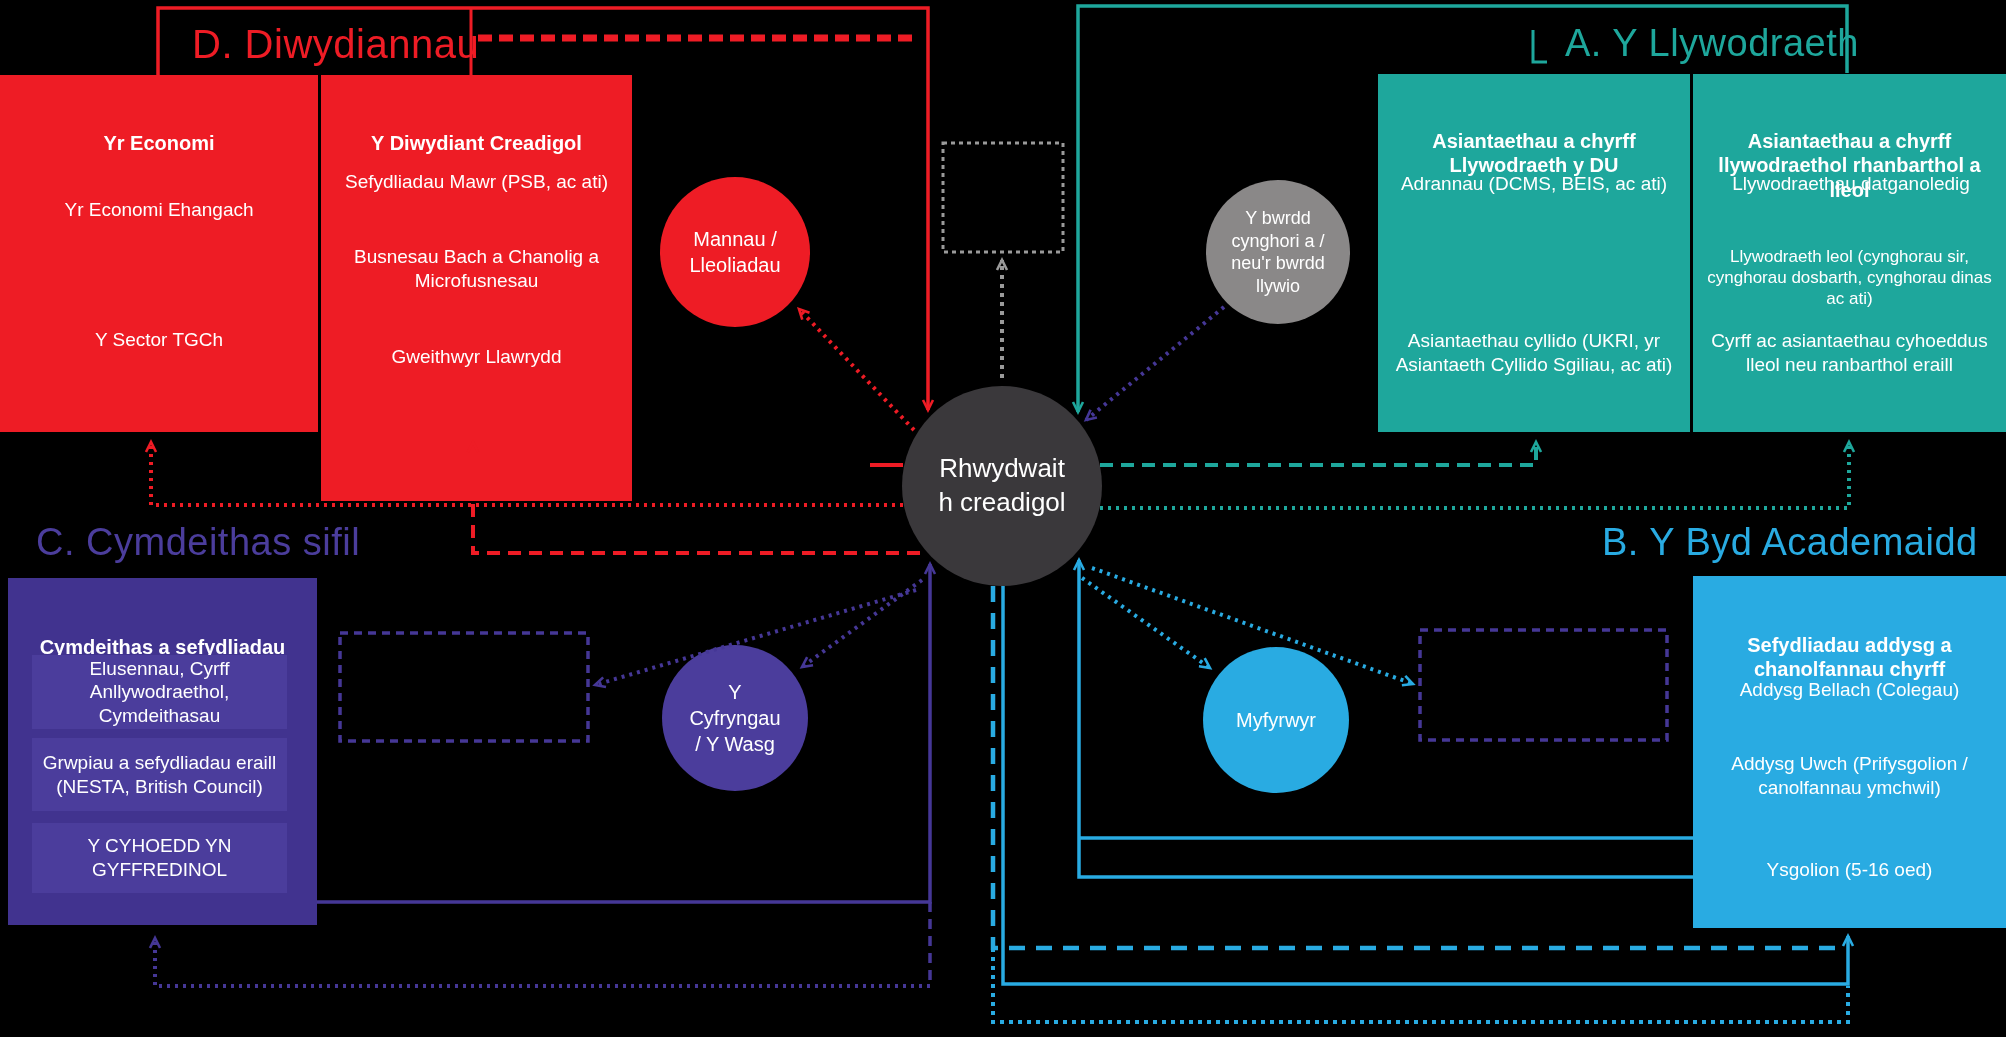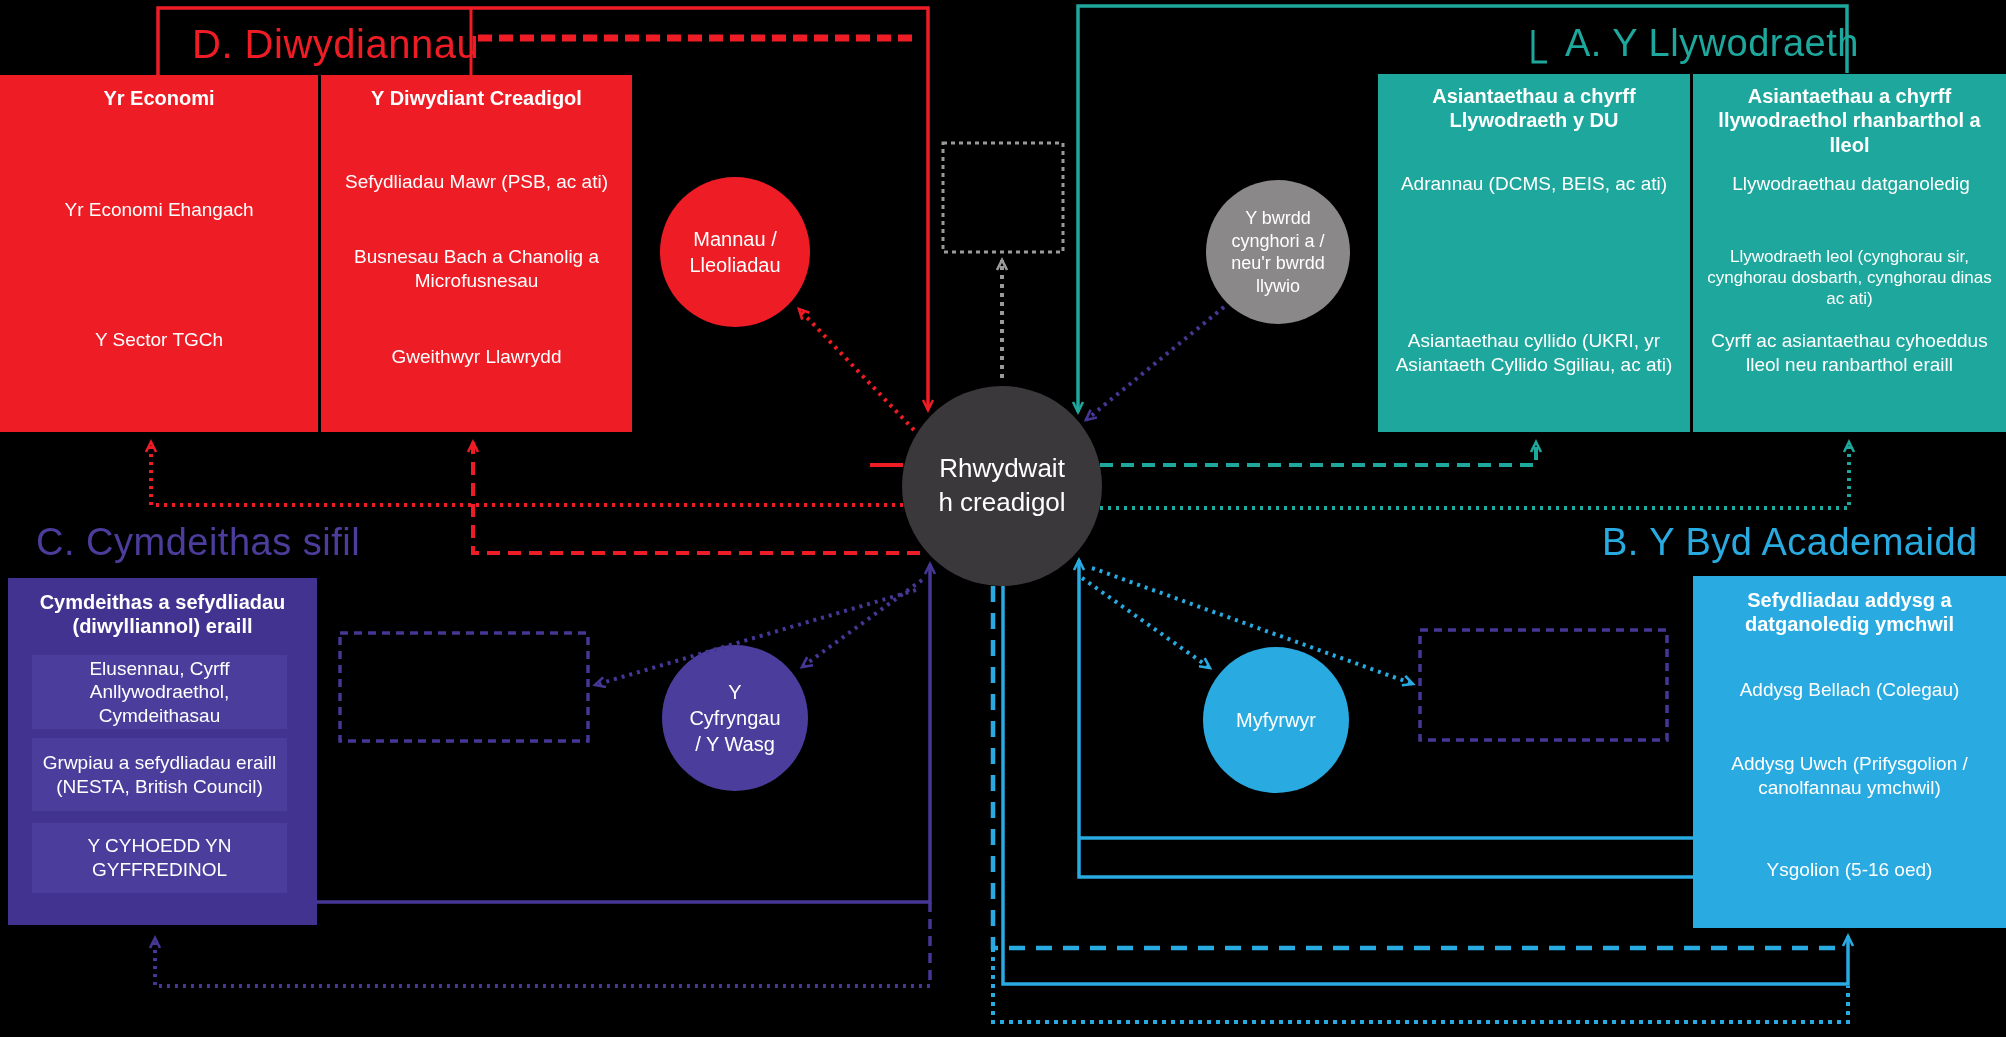--- a/index.html
+++ b/index.html
@@ -1,20 +1,20 @@
 <!DOCTYPE html>
 <html style="--bg: #000000; --red: #ee1c25; --teal: #1ea79c; --indigo: #41338f; --indigo_panel: #4b3d9c; --indigo_line: #453796; --blue: #29abe2; --gray_line: #9a9a9a; --gray_circle: #8a8888; --dark_circle: #3a383b; --white: #ffffff;"><head>
 <meta charset="utf-8">
 <style>
   html,body{margin:0;padding:0;background:#000;}
   #stage{position:relative;width:2006px;height:1037px;background:var(--bg,#000);
          font-family:"Liberation Sans",sans-serif;overflow:hidden;}
   .node-box{position:absolute;color:#fff;box-sizing:border-box;z-index:1;}
   .node-box .bt{position:absolute;left:0;right:0;text-align:center;font-weight:bold;
-                font-size:20px;line-height:1.22;padding:0 12px;box-sizing:border-box;}
+                font-size:20px;line-height:1.22;padding:0 12px;box-sizing:border-box;margin-top:45px;}
   .node-box .bi{position:absolute;left:0;right:0;text-align:center;font-weight:normal;
                 font-size:19px;line-height:1.24;padding:0 14px;box-sizing:border-box;}
   .red-bg{background:var(--red);}
   .teal-bg{background:var(--teal);}
   .indigo-bg{background:var(--indigo);}
   .blue-bg{background:var(--blue);}
   .panel{position:absolute;left:24px;width:255px;background:var(--indigo_panel);
          display:flex;align-items:center;justify-content:center;text-align:center;
          font-size:19px;line-height:1.24;padding:4px 8px;box-sizing:border-box;}
   .circle{position:absolute;border-radius:50%;color:#fff;display:flex;align-items:center;
@@ -38,21 +38,21 @@
   <div class="hdr" style="left:1565px;top:22px;color:var(--teal);">A. Y Llywodraeth</div>
   <div class="hdr" style="left:36px;top:521px;color:var(--indigo_panel);">C. Cymdeithas sifil</div>
   <div class="hdr" style="left:1602px;top:521px;color:var(--blue);text-align:right;">B. Y Byd Academaidd</div>
 
   <div class="node-box red-bg" style="left:0;top:75px;width:318px;height:357px;">
     <div class="bt" style="top:11px;">Yr Economi</div>
     <div class="bi" style="top:123px;">Yr Economi Ehangach</div>
     <div class="bi" style="top:253px;">Y Sector TGCh</div>
   </div>
 
-  <div class="node-box red-bg" style="left:321px;top:75px;width:311px;height:357px;">
+  <div class="node-box red-bg" style="left:321px;top:75px;width:311px;height:426px;">
     <div class="bt" style="top:11px;">Y Diwydiant Creadigol</div>
     <div class="bi" style="top:95px;">Sefydliadau Mawr (PSB, ac ati)</div>
     <div class="bi" style="top:170px;">Busnesau Bach a Chanolig a Microfusnesau</div>
     <div class="bi" style="top:270px;">Gweithwyr Llawrydd</div>
   </div>
 
   <div class="node-box teal-bg" style="left:1378px;top:74px;width:312px;height:358px;">
     <div class="bt" style="top:10px;">Asiantaethau a chyrff Llywodraeth y DU</div>
     <div class="bi" style="top:98px;">Adrannau (DCMS, BEIS, ac ati)</div>
     <div class="bi" style="top:255px;">Asiantaethau cyllido (UKRI, yr Asiantaeth Cyllido Sgiliau, ac ati)</div>
@@ -66,21 +66,21 @@
   </div>
 
   <div class="node-box indigo-bg" style="left:8px;top:578px;width:309px;height:347px;">
     <div class="bt" style="top:12px;">Cymdeithas a sefydliadau (diwylliannol) eraill</div>
     <div class="panel" style="top:77px;height:74px;">Elusennau, Cyrff Anllywodraethol, Cymdeithasau</div>
     <div class="panel" style="top:160px;height:73px;">Grwpiau a sefydliadau eraill (NESTA, British Council)</div>
     <div class="panel" style="top:245px;height:70px;">Y CYHOEDD YN GYFFREDINOL</div>
   </div>
 
   <div class="node-box blue-bg" style="left:1693px;top:576px;width:313px;height:352px;">
-    <div class="bt" style="top:12px;">Sefydliadau addysg a datganoledig ymchwil</div>
+    <div class="bt" style="top:12px;">Sefydliadau addysg a chanolfannau chyrff</div>
     <div class="bi" style="top:102px;">Addysg Bellach (Colegau)</div>
     <div class="bi" style="top:176px;">Addysg Uwch (Prifysgolion / canolfannau ymchwil)</div>
     <div class="bi" style="top:282px;">Ysgolion (5-16 oed)</div>
   </div>
 
   <div class="circle red-bg" style="left:660px;top:177px;width:150px;height:150px;">
     <div class="ct" style="width:112px;font-size:20px;line-height:1.3;">Mannau / Lleoliadau</div>
   </div>
 
   <div class="circle" style="left:1206px;top:180px;width:144px;height:144px;background:var(--gray_circle);">

